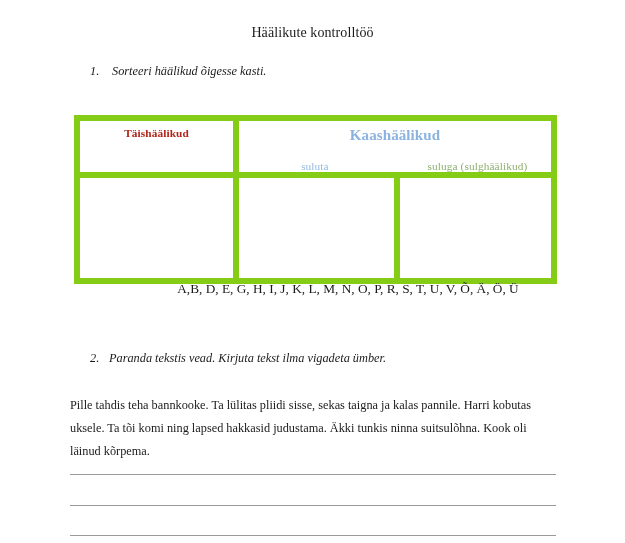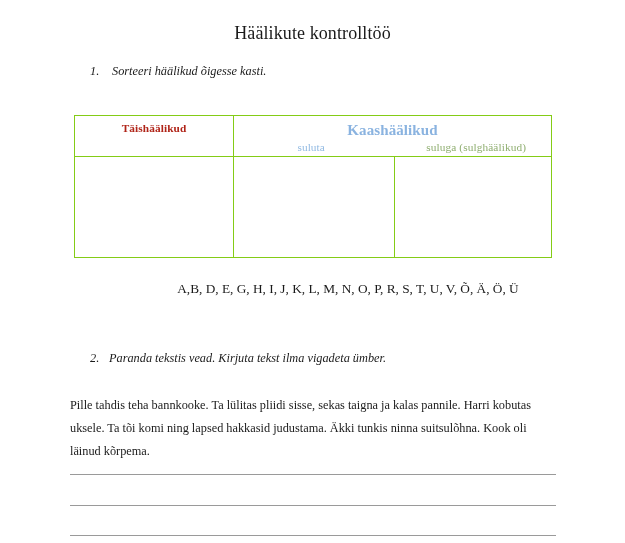--- a/index.html
+++ b/index.html
@@ -24,21 +24,21 @@
     box-sizing: border-box;
   }
 
   
   .doc-title {
     position: absolute;
     left: 0;
     top: 24px;
     width: 625px;
     text-align: center;
-    font-size: 18px;
+    font-size: 14px;
     line-height: 18px;
     letter-spacing: 0.1px;
     color: #1a1a1a;
   }
 
   
   .task {
     position: absolute;
     font-size: 12.3px;
     line-height: 17px;
@@ -58,21 +58,21 @@
   .sort-table {
     position: absolute;
     left: 74px;
     top: 115px;
     width: 477px;
     height: 143px;
     border-collapse: collapse;
     table-layout: fixed;
   }
   .sort-table td {
-    border: 1px solid #84cc16;
+    border: 6px solid #84cc16;
     padding: 0;
     vertical-align: top;
   }
   .col-vowel  { width: 159px; }
   .col-nostop { width: 161px; }
   .col-stop   { width: 157px; }
 
   .header-cell-left {
     height: 40px;
     text-align: center;
@@ -95,21 +95,21 @@
     display: block;
     margin-top: 6px;
     text-align: center;
     font-size: 15px;
     font-weight: bold;
     color: #8ab3e0;
     letter-spacing: 0.1px;
   }
   .sub-row {
     display: flex;
-    margin-top: 2px;
+    margin-top: 16px;
     gap: 13px;
   }
   .sub-nostop,
   .sub-stop {
     font-size: 11.3px;
     text-align: center;
     letter-spacing: 0.1px;
   }
   .sub-nostop {
     width: 161px;

